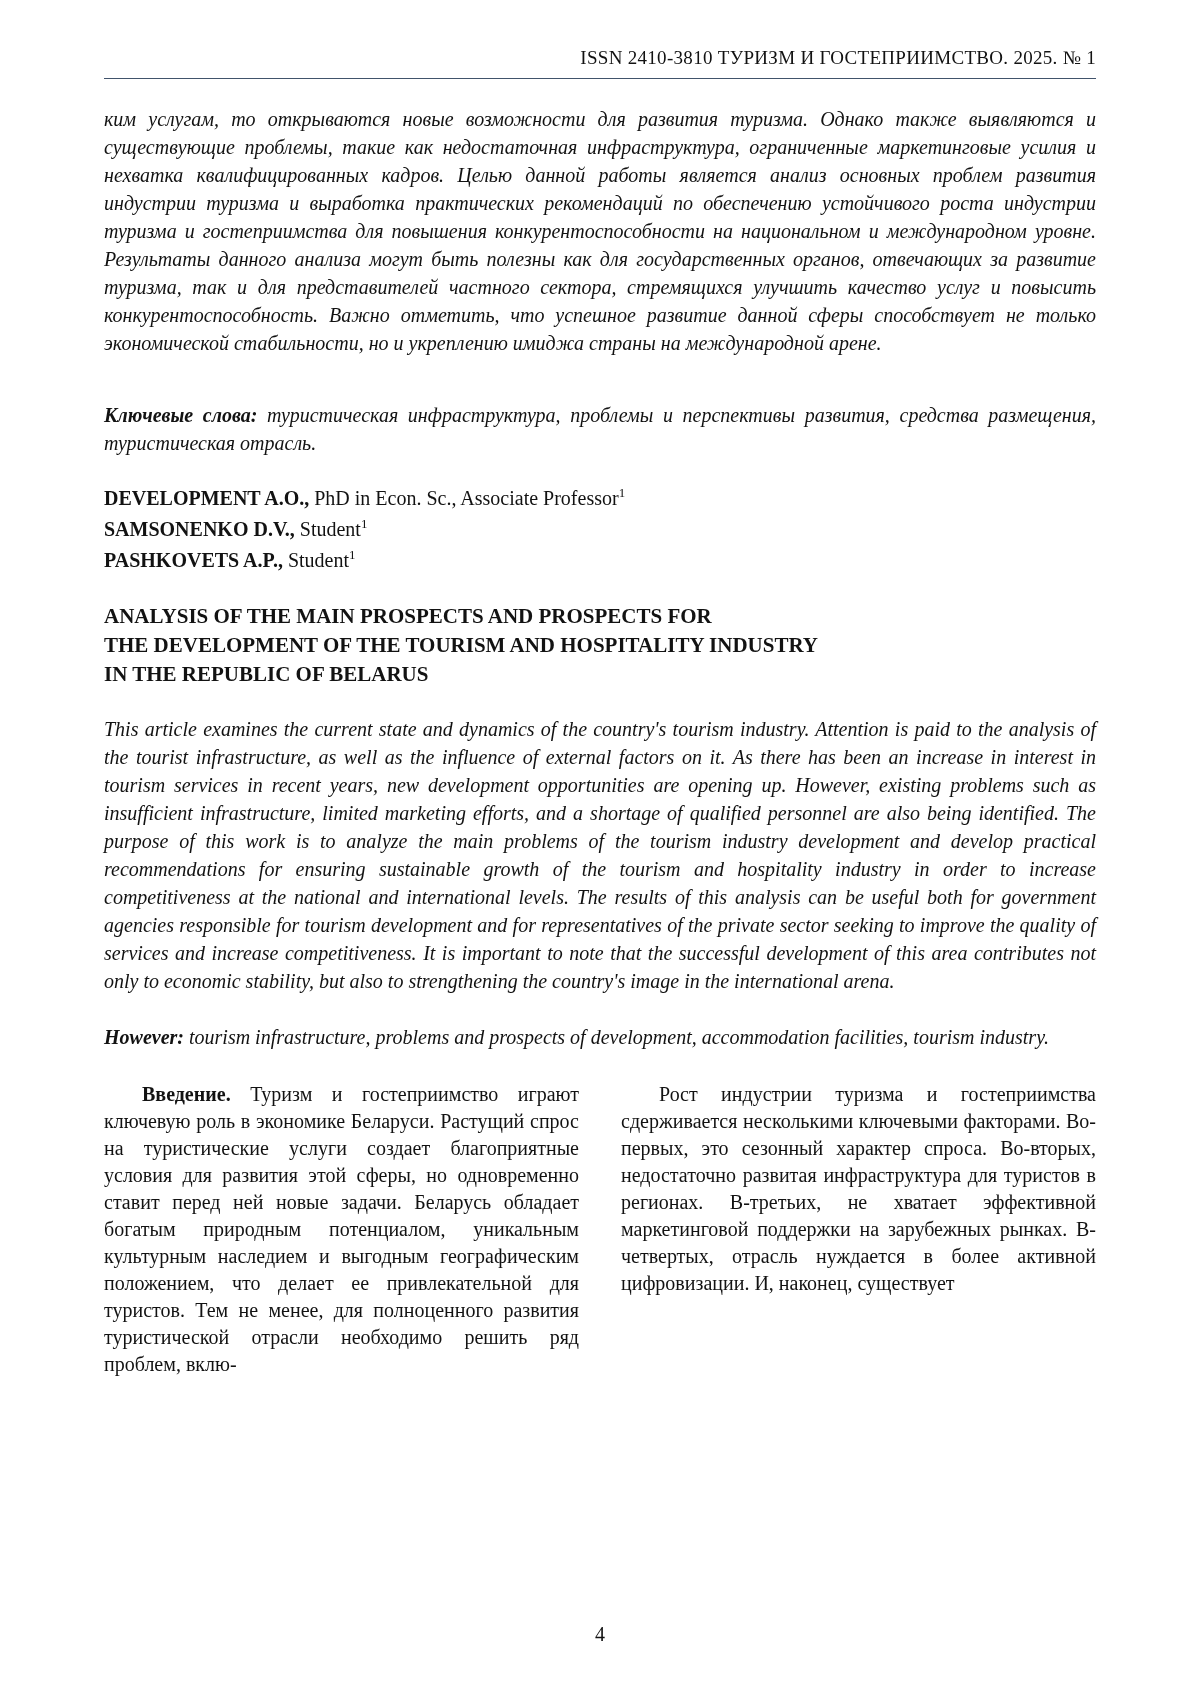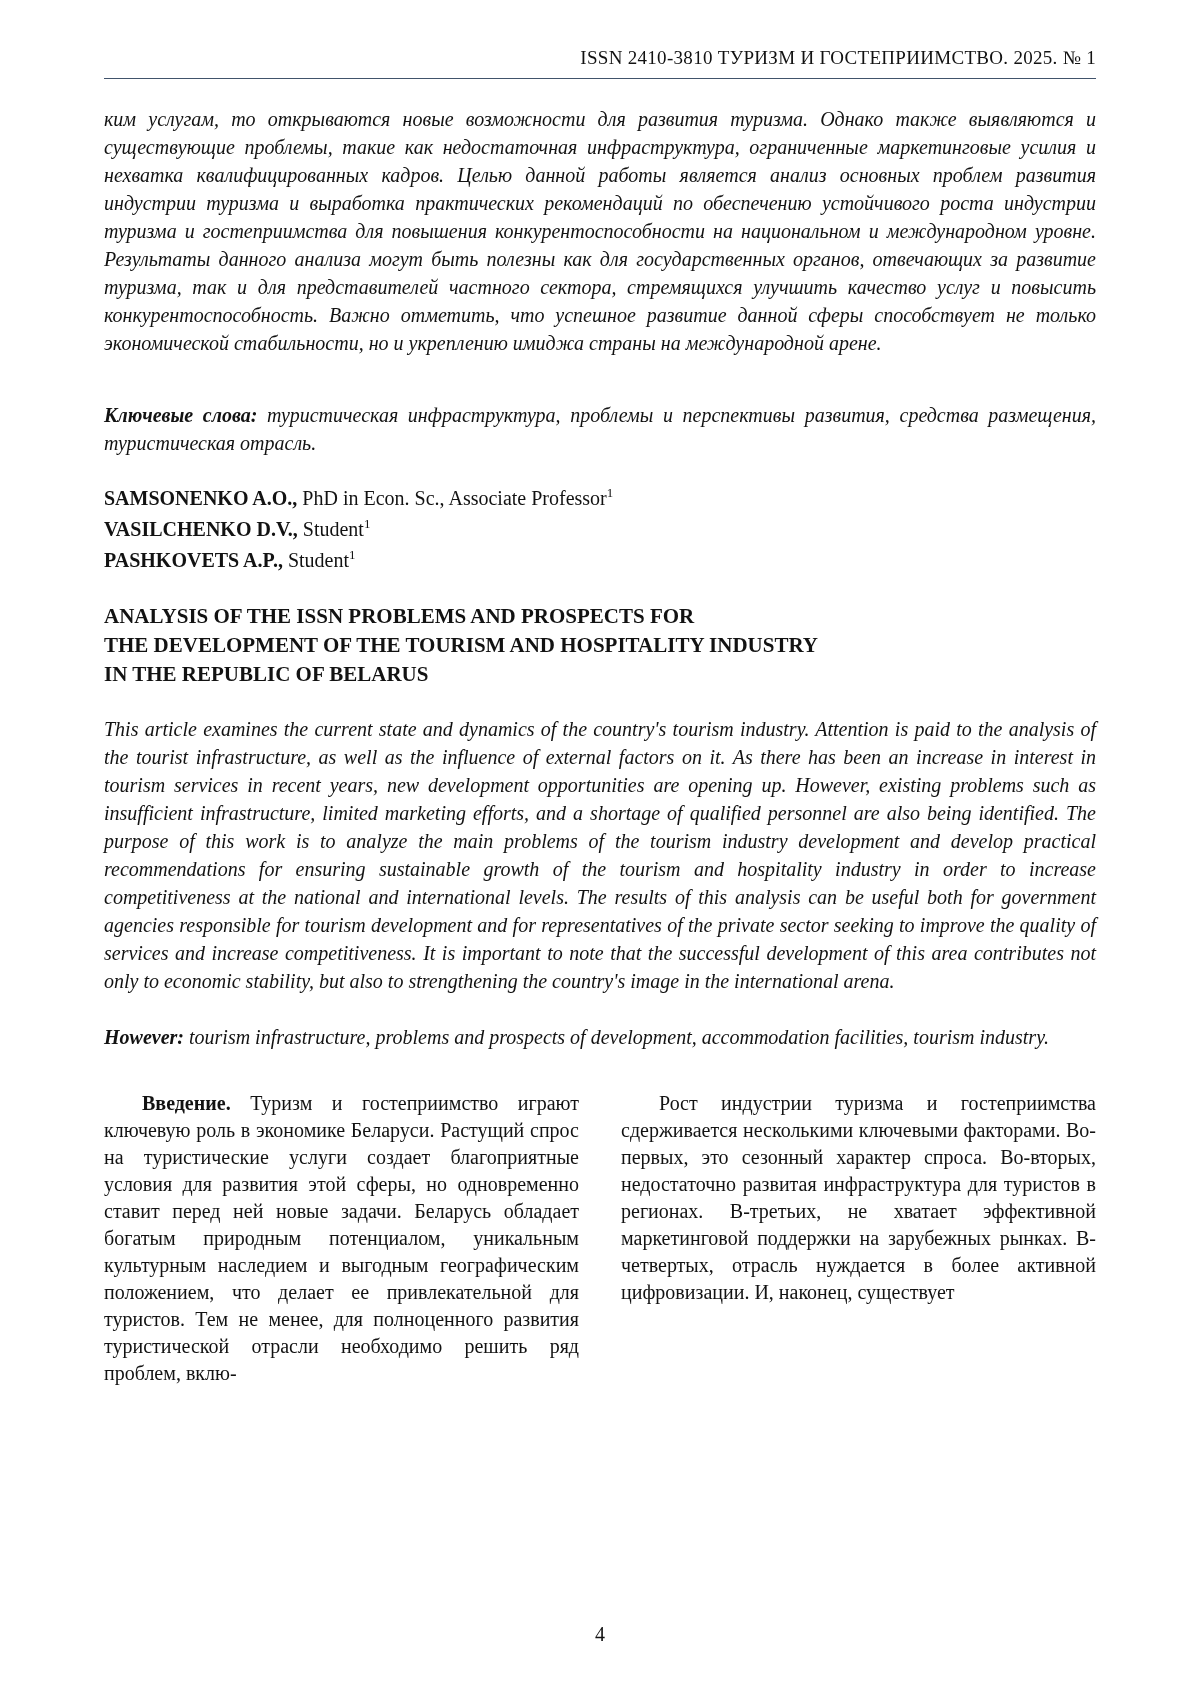--- a/index.html
+++ b/index.html
@@ -51,21 +51,21 @@
     font-size: 21px;
     font-weight: bold;
     line-height: 29px;
     white-space: pre-line;
     margin-bottom: 26px;
   }
   .abstract-en { margin-bottom: 28px; }
   .columns {
     display: flex;
     gap: 42px;
-    margin-top: 39px;
+    margin-top: 30px;
   }
   .col {
     flex: 1 1 0;
     font-size: 20px;
     line-height: 27px;
     text-align: justify;
   }
   .col p {
     margin: 0;
     text-indent: 38px;
@@ -89,34 +89,34 @@
 
   <div class="para italic abstract-ru">ким услугам, то открываются новые возможности для развития туризма. Однако также выявляются и существующие проблемы, такие как недостаточная инфраструктура, ограниченные маркетинговые усилия и нехватка квалифицированных кадров. Целью данной работы является анализ основных проблем развития индустрии туризма и выработка практических рекомендаций по обеспечению устойчивого роста индустрии туризма и гостеприимства для повышения конкурентоспособности на национальном и международном уровне. Результаты данного анализа могут быть полезны как для государственных органов, отвечающих за развитие туризма, так и для представителей частного сектора, стремящихся улучшить качество услуг и повысить конкурентоспособность. Важно отметить, что успешное развитие данной сферы способствует не только экономической стабильности, но и укреплению имиджа страны на международной арене.</div>
 
   <div class="para italic keywords-block">
     <span class="bold">Ключевые слова:</span>
     <span>туристическая инфраструктура, проблемы и перспективы развития, средства размещения, туристическая отрасль.</span>
   </div>
 
   <div class="authors-block">
     <div class="author-line">
-      <span class="author-name">SAMSONENKO A.O.,</span>
+      <span class="author-name">DEVELOPMENT A.O.,</span>
       <span>PhD in Econ. Sc., Associate Professor</span><sup>1</sup>
     </div>
     <div class="author-line">
-      <span class="author-name">VASILCHENKO D.V.,</span>
+      <span class="author-name">SAMSONENKO D.V.,</span>
       <span>Student</span><sup>1</sup>
     </div>
     <div class="author-line">
       <span class="author-name">PASHKOVETS A.P.,</span>
       <span>Student</span><sup>1</sup>
     </div>
   </div>
 
-  <div class="article-title">ANALYSIS OF THE ISSN PROBLEMS AND PROSPECTS FOR
+  <div class="article-title">ANALYSIS OF THE MAIN PROSPECTS AND PROSPECTS FOR
 THE DEVELOPMENT OF THE TOURISM AND HOSPITALITY INDUSTRY
 IN THE REPUBLIC OF BELARUS</div>
 
   <div class="para italic abstract-en">This article examines the current state and dynamics of the country's tourism industry. Attention is paid to the analysis of the tourist infrastructure, as well as the influence of external factors on it. As there has been an increase in interest in tourism services in recent years, new development opportunities are opening up. However, existing problems such as insufficient infrastructure, limited marketing efforts, and a shortage of qualified personnel are also being identified. The purpose of this work is to analyze the main problems of the tourism industry development and develop practical recommendations for ensuring sustainable growth of the tourism and hospitality industry in order to increase competitiveness at the national and international levels. The results of this analysis can be useful both for government agencies responsible for tourism development and for representatives of the private sector seeking to improve the quality of services and increase competitiveness. It is important to note that the successful development of this area contributes not only to economic stability, but also to strengthening the country's image in the international arena.</div>
 
   <div class="para italic keywords-block">
     <span class="bold">However:</span>
     <span>tourism infrastructure, problems and prospects of development, accommodation facilities, tourism industry.</span>
   </div>
 

